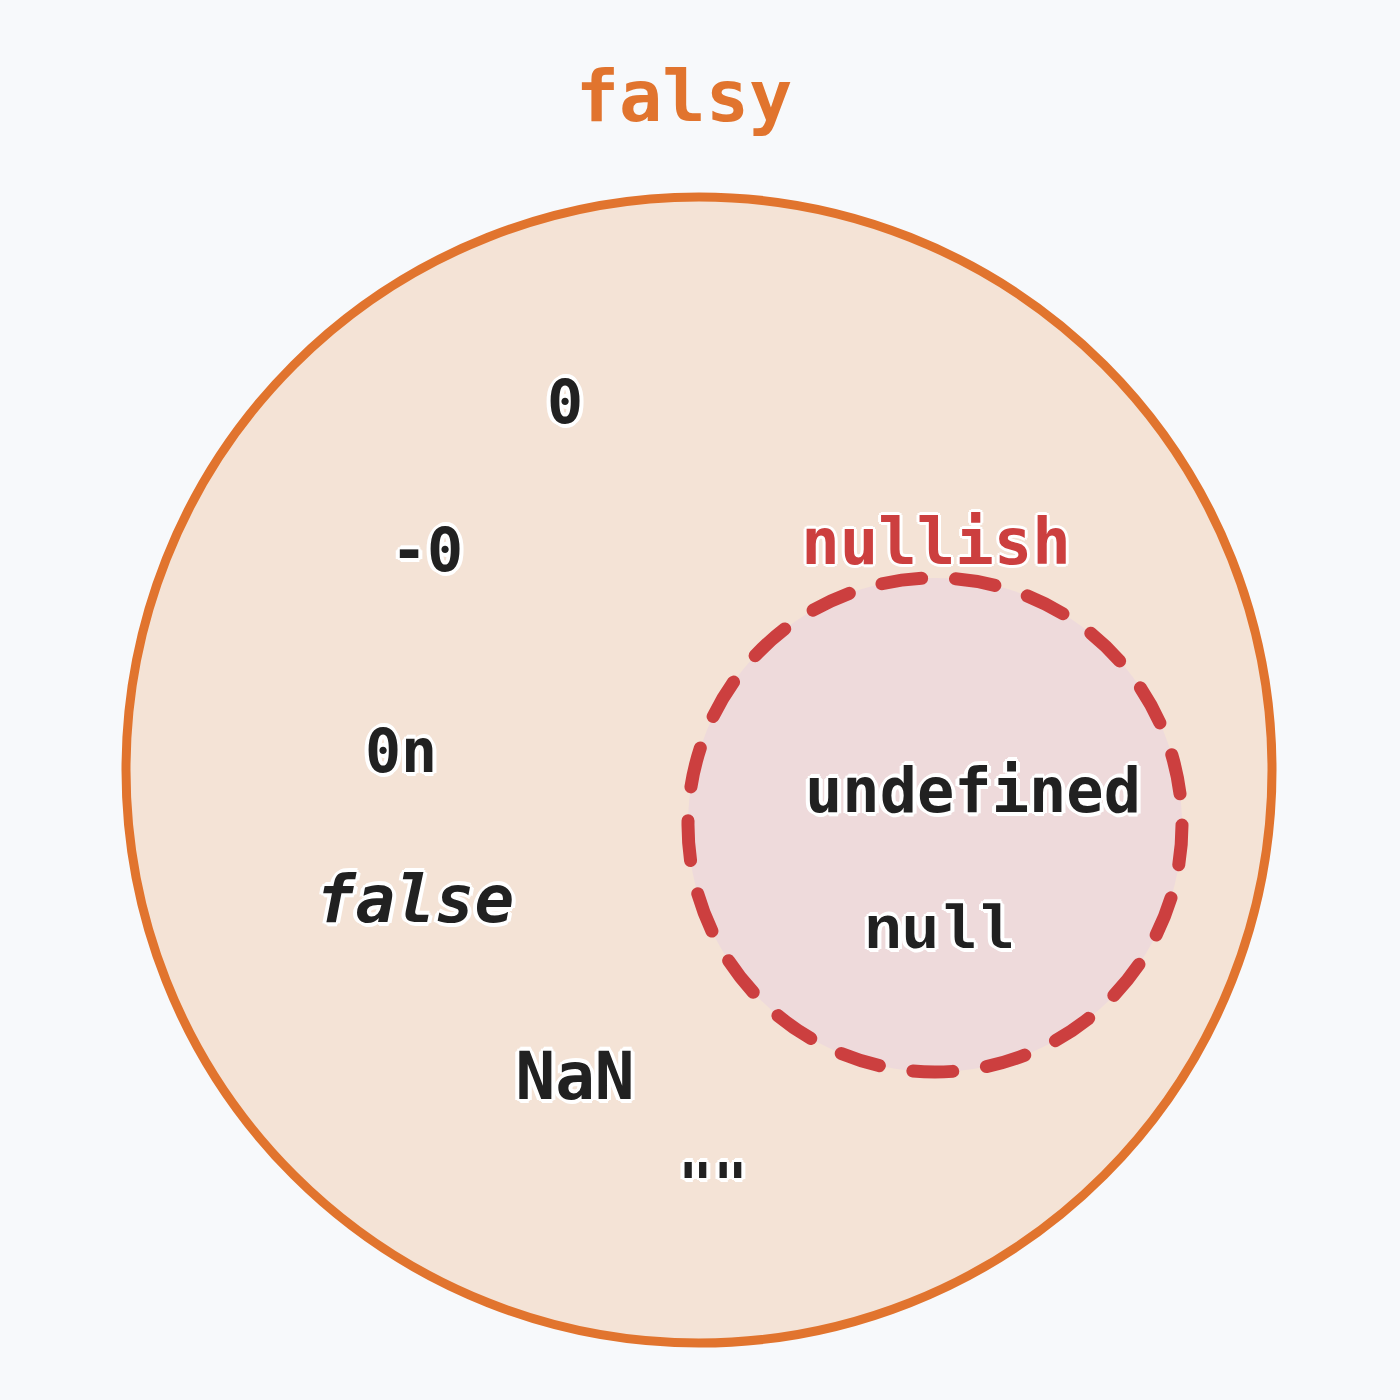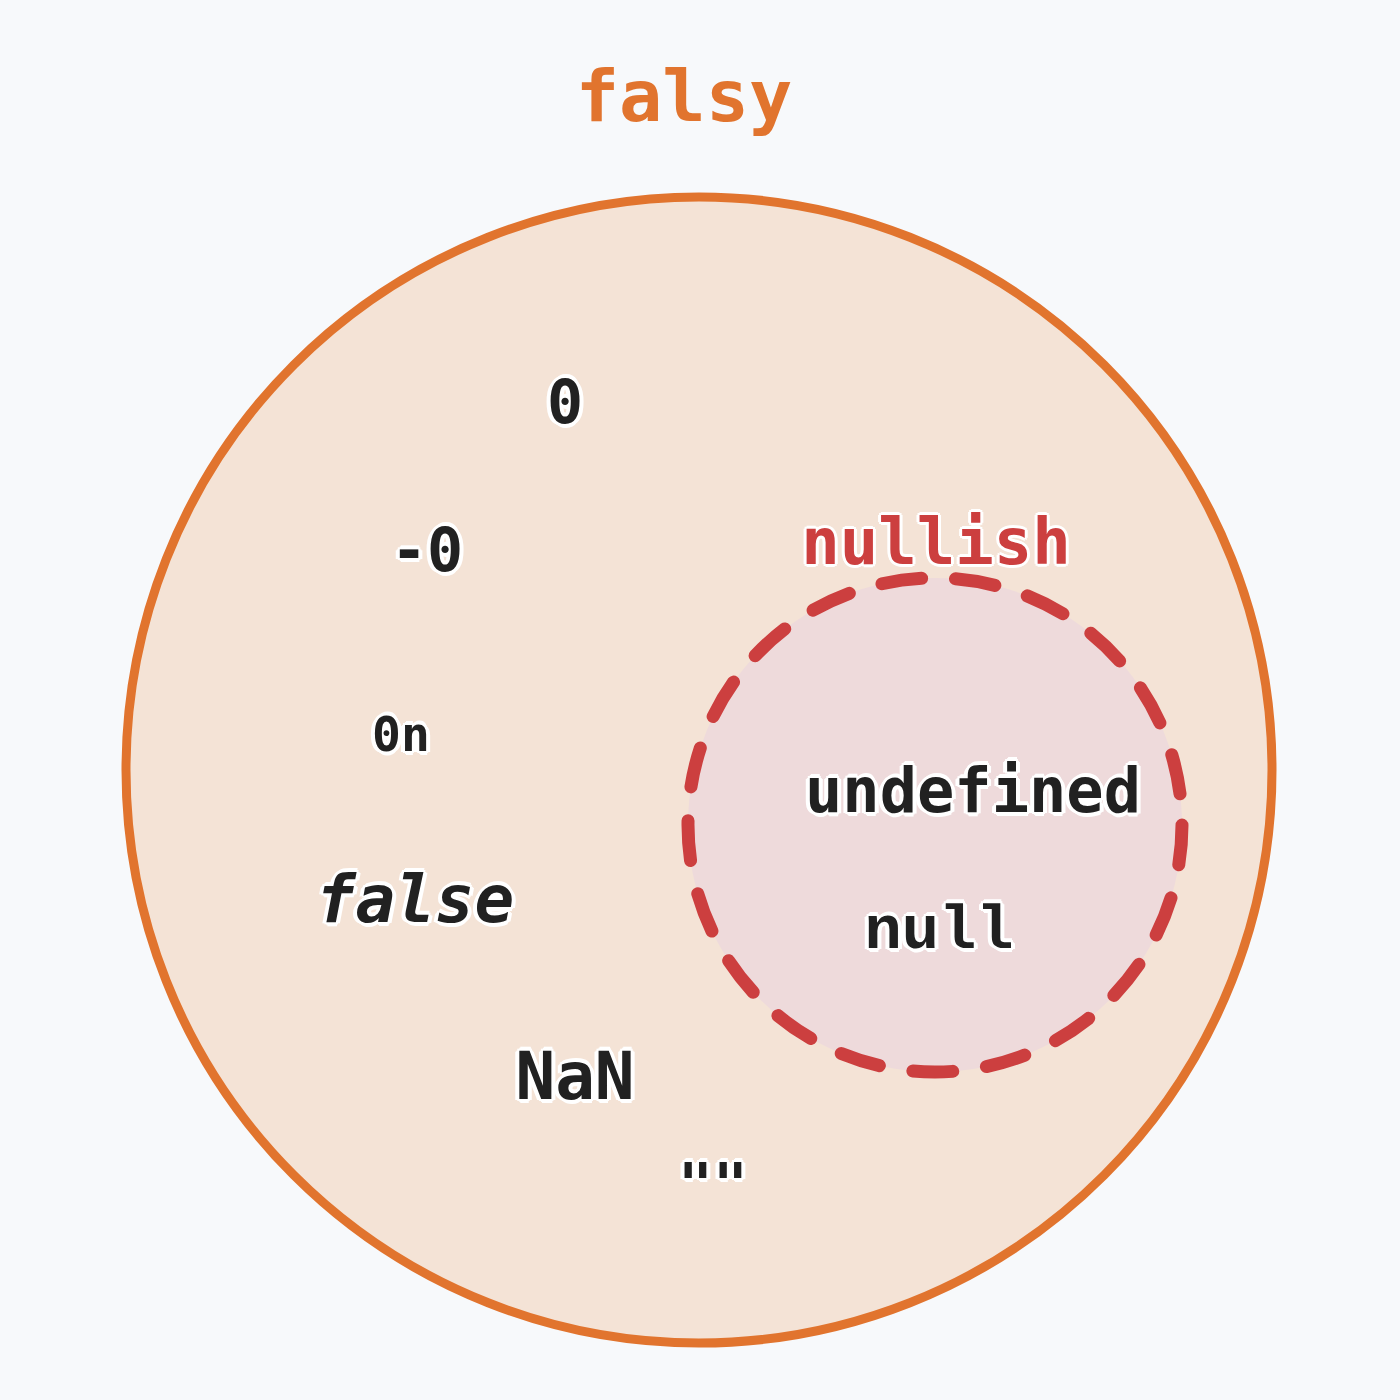--- a/index.html
+++ b/index.html
@@ -63,21 +63,21 @@
     color: #cc3f3f;
     font-size: 64px;
     text-shadow:
        3px  0px 0 #ffffff,  -3px  0px 0 #ffffff,
        0px  3px 0 #ffffff,   0px -3px 0 #ffffff,
        2px  2px 0 #ffffff,  -2px  2px 0 #ffffff,
        2px -2px 0 #ffffff,  -2px -2px 0 #ffffff;
   }
   .m-zero        { font-size: 60px; }
   .m-negzero     { font-size: 60px; }
-  .m-bigintzero  { font-size: 48px; }
+  .m-bigintzero  { font-size: 60px; margin-top: 17px; }
   .m-false       { font-size: 66px; }
   .m-nan         { font-size: 66px; }
   .m-emptystring { font-size: 58px; }
   .m-undefined   { font-size: 62px; margin-left: 34px; }
   .m-null        { font-size: 62px; font-family: Liberation Mono, monospace; }
 </style>
 </head>
 <body>
 
 <div id="diagram-root" style="background: rgb(247, 249, 251);">

